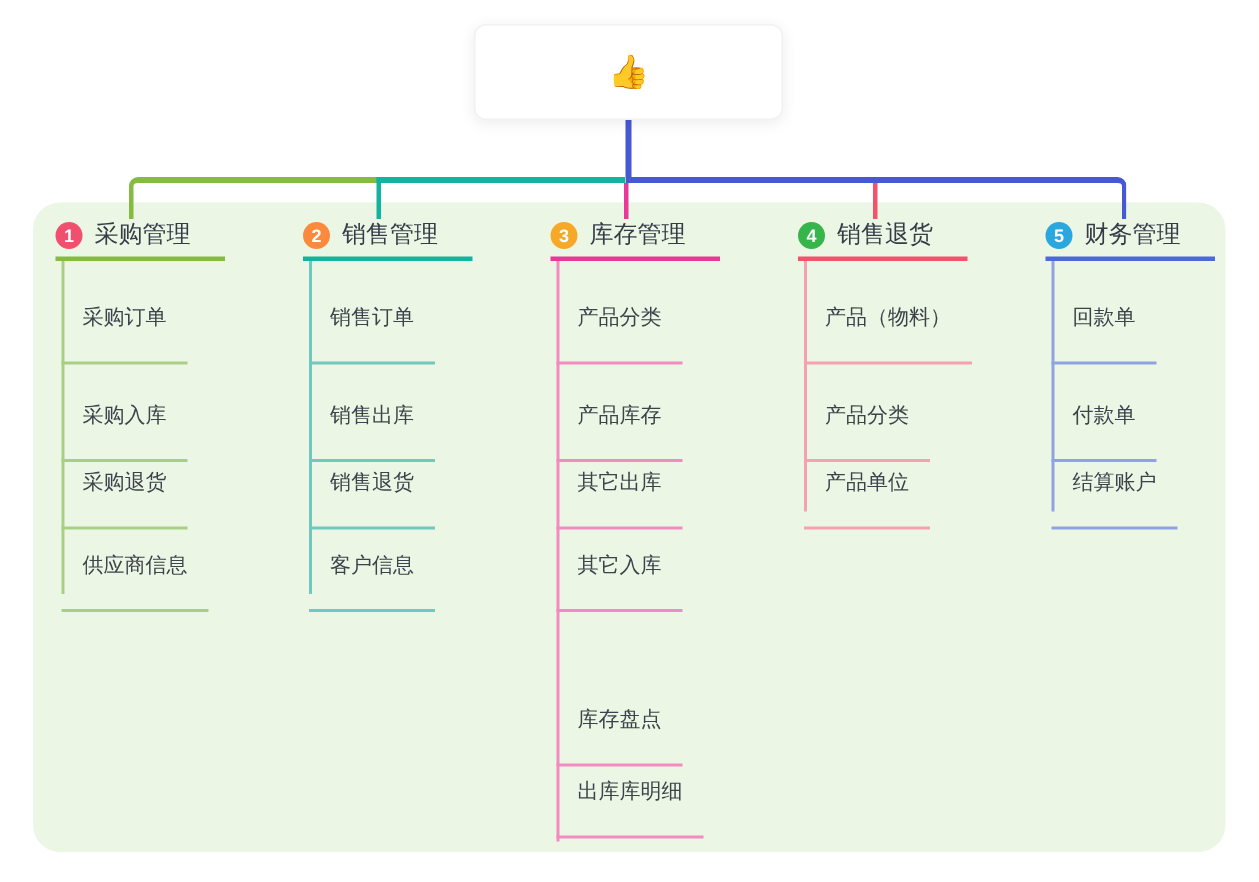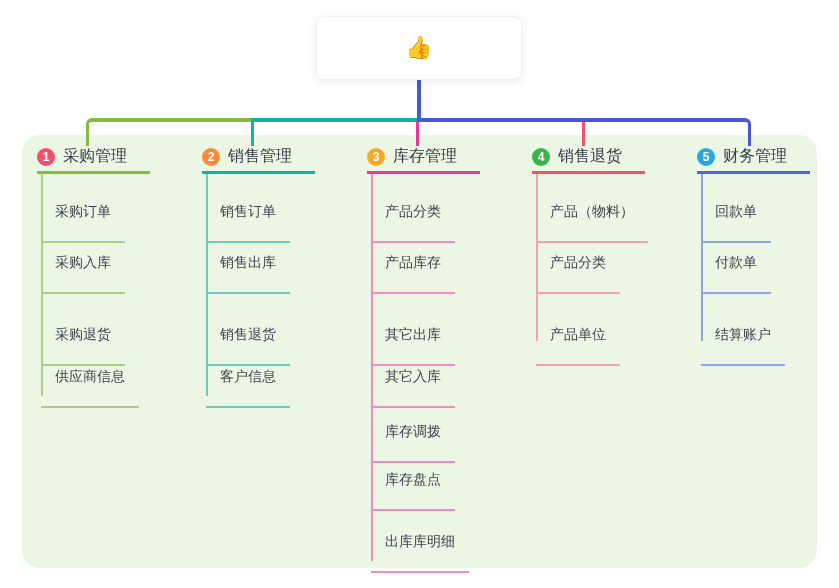--- a/index.html
+++ b/index.html
@@ -40,22 +40,22 @@
     color:#ffffff; font-size:12px; font-weight:bold;
     display:flex; align-items:center; justify-content:center; flex:0 0 auto;
   }
   .spine { position:absolute; left:4px; top:28px; width:2px; background:var(--cl); }
   .child {
     position:absolute; left:4px; white-space:nowrap;
     padding:0 14px 20px 14px; border-bottom:2px solid var(--cl);
     font-size:14px; line-height:20px; color:#3e434b; cursor:default;
   }
   
-  .child.r0{top:55px}.child.r1{top:106px}.child.r2{top:178px}.child.r3{top:220px}
-  .child.r4{top:275px}.child.r5{top:323px}.child.r6{top:385px}
+  .child.r0{top:55px}.child.r1{top:120px}.child.r2{top:165px}.child.r3{top:220px}
+  .child.r4{top:275px}.child.r5{top:323px}.child.r6{top:371px}
   .spine.n3{height:167px}.spine.n4{height:222px}.spine.n7{height:387px}
 </style>
 </head>
 <body>
 
 <div class="stage">
 
   <div class="panel" style="background-color: rgb(236, 246, 228);"></div>
 
   <div class="conn conn-root" style="background-color: rgb(71, 88, 212);"></div>
@@ -96,21 +96,20 @@
   <div class="branch" style="left: 367px; --c: #e8399b; --cl: #f08cc2; --bc: #f6a928;">
     <div class="branch-title">
       <span class="badge">3</span>
       <span>库存管理</span>
     </div>
     <div class="spine n7"></div>
     <div class="child r0">产品分类</div>
     <div class="child r2">其它出库</div>
     <div class="child r1">产品库存</div>
     <div class="child r3">其它入库</div>
-    <div class="child r4">库存调拨</div>
     <div class="child r5">库存盘点</div>
     <div class="child r6">出库库明细</div>
   </div>
 
   <div class="branch" style="left: 532px; --c: #f4516c; --cl: #f7a0b0; --bc: #35b54a;">
     <div class="branch-title">
       <span class="badge">4</span>
       <span>销售退货</span>
     </div>
     <div class="spine n3"></div>

